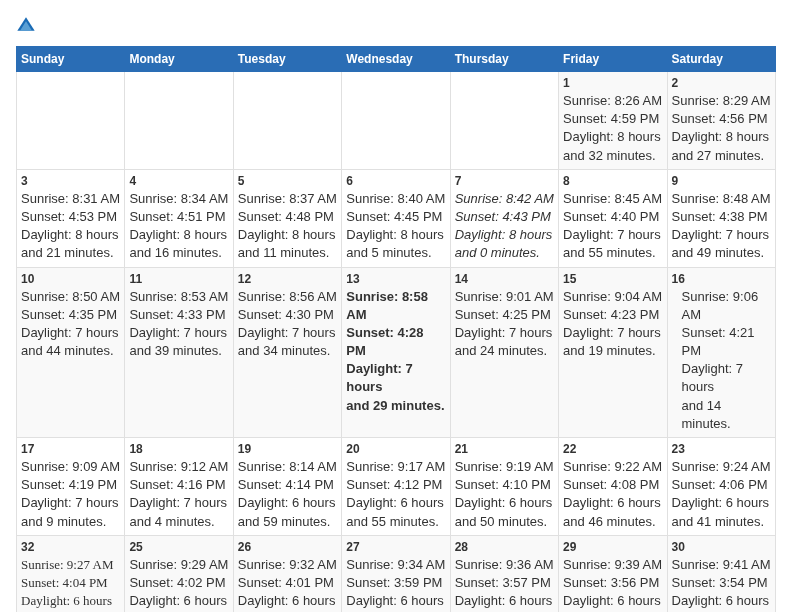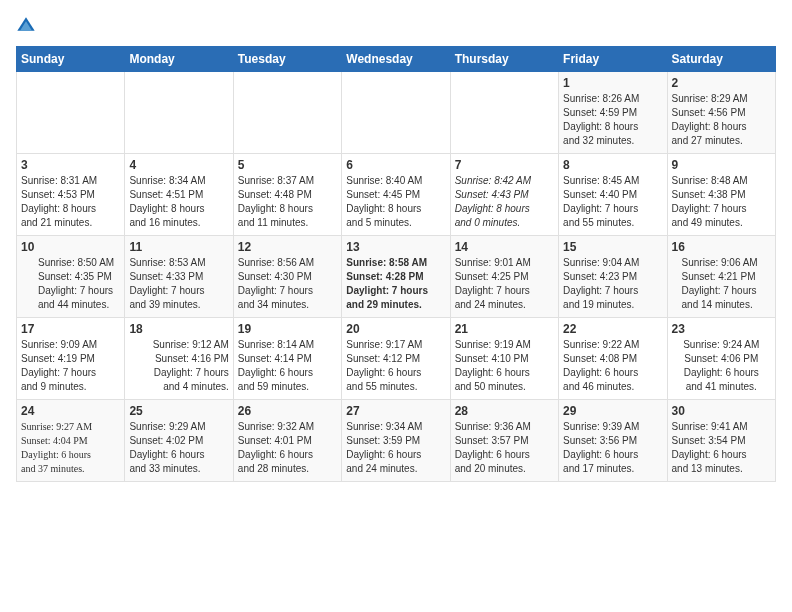--- a/index.html
+++ b/index.html
@@ -82,21 +82,21 @@
     .calendar tbody tr:nth-child(odd) td {
       background: #f9f9f9;
     }
     .day-number {
       font-size: 12px;
       font-weight: bold;
       display: block;
       margin-bottom: 2px;
     }
     .day-info {
-      font-size: 10px;
+      font-size: 13px;
       line-height: 1.4;
       color: #333;
     }
     .empty-cell {
       background: #fff !important;
     }
   </style>
 </head>
 <body>
 
@@ -198,21 +198,21 @@
             <span class="day-number">9</span>
             <div class="day-info" style="white-space: pre-line;">Sunrise: 8:48 AM
 Sunset: 4:38 PM
 Daylight: 7 hours
 and 49 minutes.</div>
           </td>
         </tr>
         <tr>
           <td>
             <span class="day-number">10</span>
-            <div class="day-info" style="white-space: pre-line; margin-left: 17px;">Sunrise: 8:50 AM
+            <div class="day-info" style="white-space: pre-line;">Sunrise: 8:50 AM
 Sunset: 4:35 PM
 Daylight: 7 hours
 and 44 minutes.</div>
           </td>
           <td>
             <span class="day-number">11</span>
             <div class="day-info" style="white-space: pre-line;">Sunrise: 8:53 AM
 Sunset: 4:33 PM
 Daylight: 7 hours
 and 39 minutes.</div>
@@ -256,21 +256,21 @@
         <tr>
           <td>
             <span class="day-number">17</span>
             <div class="day-info" style="white-space: pre-line;">Sunrise: 9:09 AM
 Sunset: 4:19 PM
 Daylight: 7 hours
 and 9 minutes.</div>
           </td>
           <td>
             <span class="day-number">18</span>
-            <div class="day-info" style="white-space: pre-line; text-align: right;">Sunrise: 9:12 AM
+            <div class="day-info" style="white-space: pre-line;">Sunrise: 9:12 AM
 Sunset: 4:16 PM
 Daylight: 7 hours
 and 4 minutes.</div>
           </td>
           <td>
             <span class="day-number">19</span>
             <div class="day-info" style="white-space: pre-line;">Sunrise: 8:14 AM
 Sunset: 4:14 PM
 Daylight: 6 hours
 and 59 minutes.</div>
@@ -291,29 +291,29 @@
           </td>
           <td>
             <span class="day-number">22</span>
             <div class="day-info" style="white-space: pre-line;">Sunrise: 9:22 AM
 Sunset: 4:08 PM
 Daylight: 6 hours
 and 46 minutes.</div>
           </td>
           <td>
             <span class="day-number">23</span>
-            <div class="day-info" style="white-space: pre-line; text-align: center;">Sunrise: 9:24 AM
+            <div class="day-info" style="white-space: pre-line;">Sunrise: 9:24 AM
 Sunset: 4:06 PM
 Daylight: 6 hours
 and 41 minutes.</div>
           </td>
         </tr>
         <tr>
           <td>
-            <span class="day-number">24</span>
+            <span class="day-number">32</span>
             <div class="day-info" style="white-space: pre-line; font-family: Liberation Serif, serif;">Sunrise: 9:27 AM
 Sunset: 4:04 PM
 Daylight: 6 hours
 and 37 minutes.</div>
           </td>
           <td>
             <span class="day-number">25</span>
             <div class="day-info" style="white-space: pre-line;">Sunrise: 9:29 AM
 Sunset: 4:02 PM
 Daylight: 6 hours

